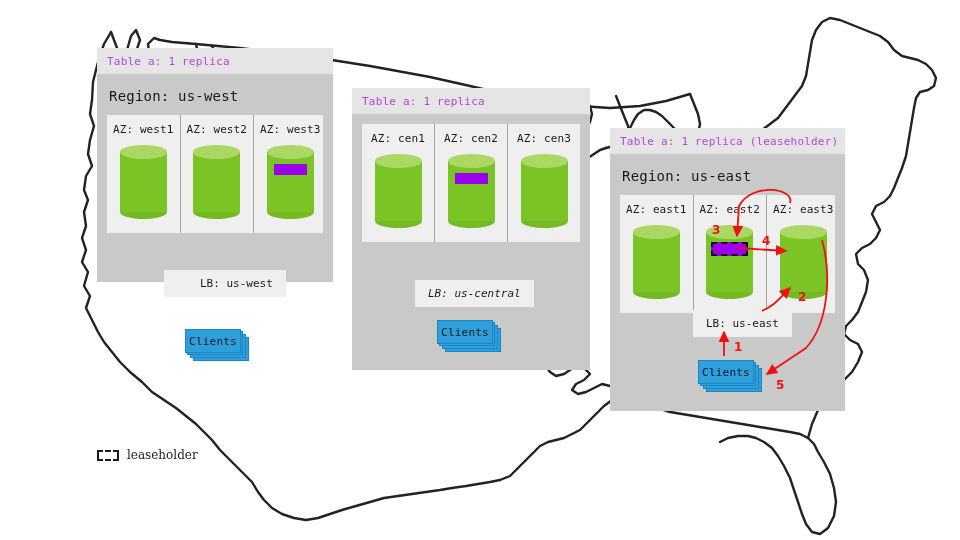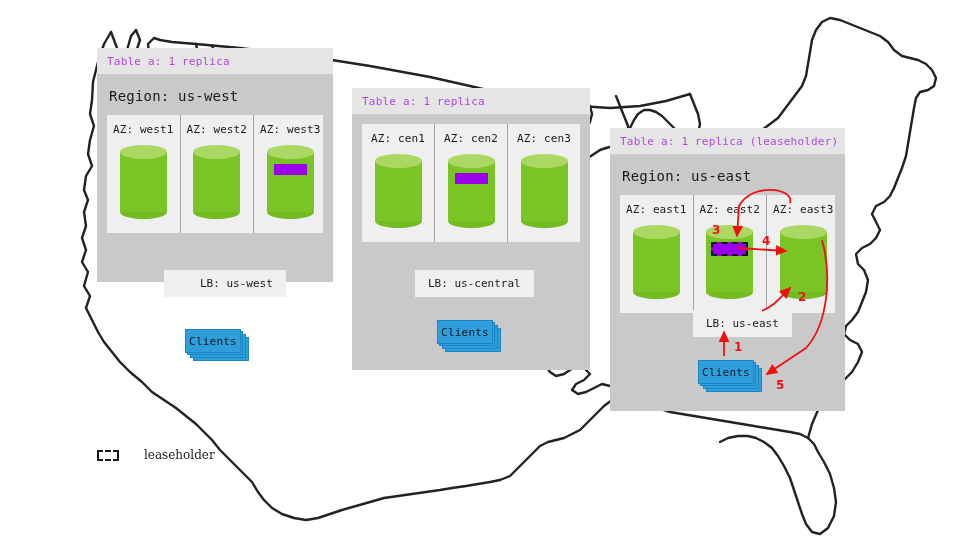--- a/index.html
+++ b/index.html
@@ -111,21 +111,21 @@
     background: #efefef;
     font-size: 11px; line-height: 1.55;
     color: #1a1a1a;
     padding: 9px 12px;
     white-space: pre;
   }
 
   
   #legend {
     position: absolute; left: 97px; top: 448px;
-    display: flex; align-items: center; gap: 25px;
+    display: flex; align-items: center; gap: 8px;
   }
   #legend .swatch {
     width: 22px; height: 11px;
     border: 2px dashed #1a1a1a;
   }
   #legend .legend-text {
     font-family: "DejaVu Serif", serif;
     font-size: 12px; color: #1a1a1a;
   }
 
@@ -280,21 +280,21 @@
         <div class="az-cell">
           <div class="az-label">AZ: cen3</div>
           <div class="cyl">
             <div class="bottom"></div>
             <div class="body"></div>
             <div class="top"></div>
           </div>
         </div>
       </div>
     </div>
-    <div class="lb-box" style="left:63px; top:182px;">LB: us-central</div>
+    <div class="lb-box" style="left:63px; top:192px;font-style:italic;">LB: us-central</div>
     <div class="clients" style="left:85px; top:232px;">
       <div class="sheet s3"></div>
       <div class="sheet s2"></div>
       <div class="sheet s1"></div>
       <div class="sheet s0">Clients</div>
     </div>
   </div>
 
   <div class="region-panel" style="left:610px; top:128px; width:235px;border-radius:20px;">
     <div class="region-header">Table a: 1 replica (leaseholder)</div>

